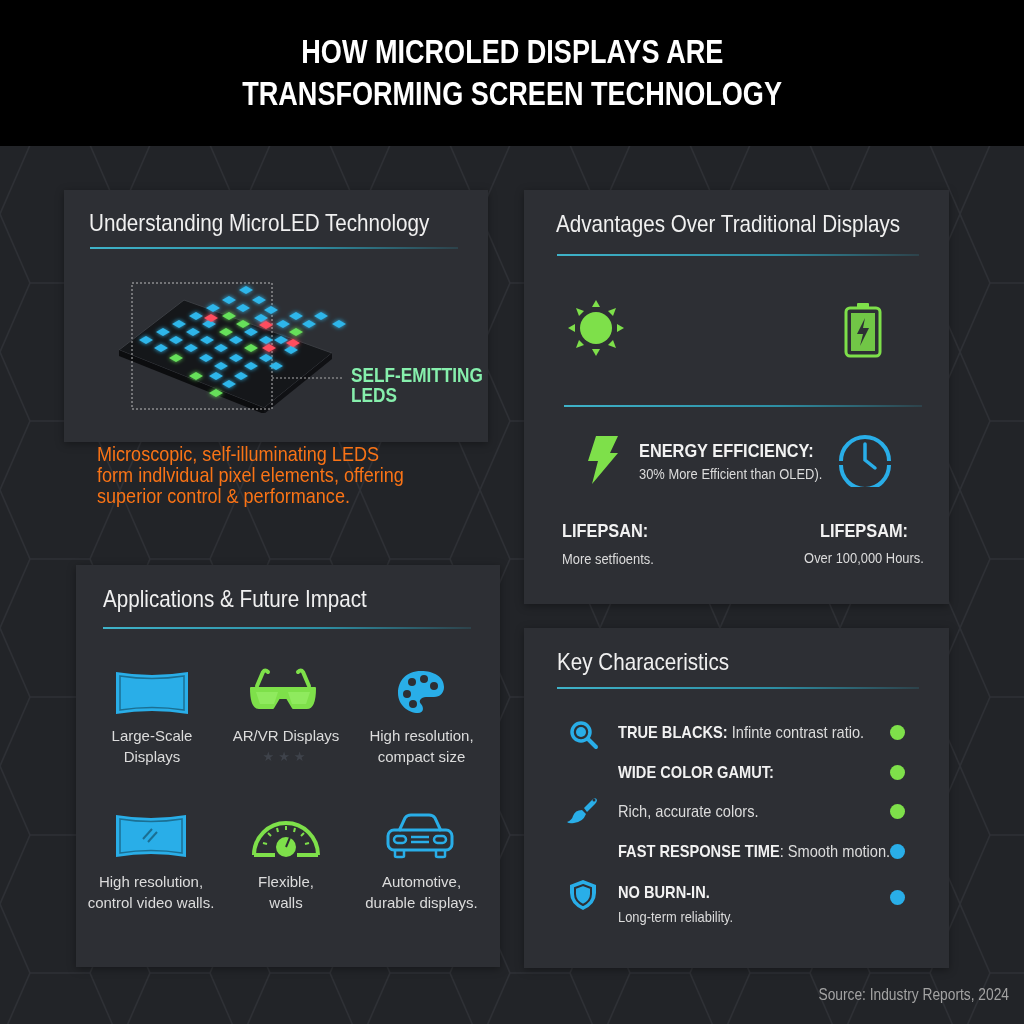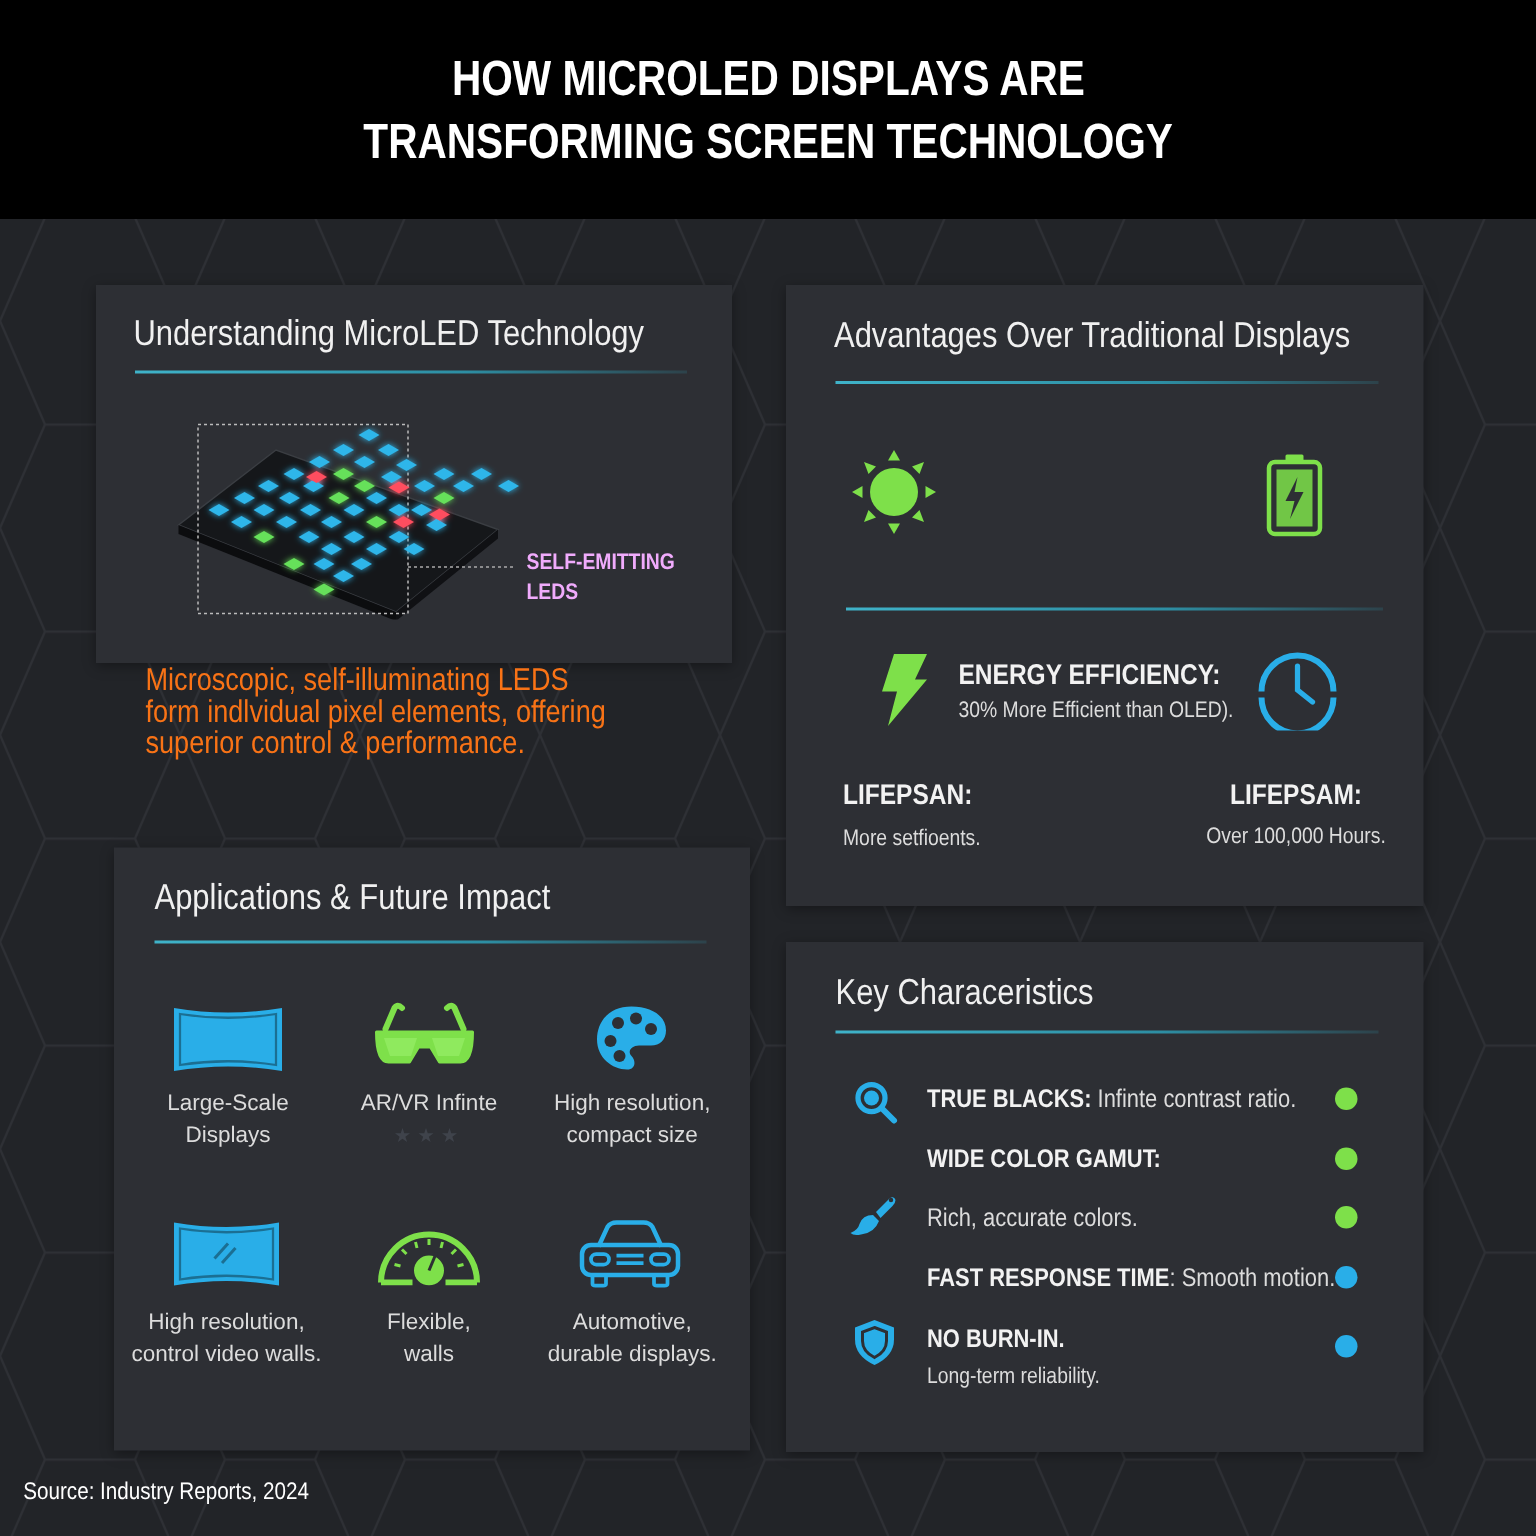--- a/index.html
+++ b/index.html
@@ -32,22 +32,22 @@
     position: absolute; height: 2px;
     background: linear-gradient(90deg, #3fb3c9 0%, #2d8ea3 60%, rgba(45,142,163,0.2) 100%);
   }
   .cond { transform-origin: left center; transform: scaleX(0.86); white-space: nowrap; display: inline-block; }
   .center-text { text-align: center; position: absolute; font-size: 15px; color: #dcdcdc; line-height: 21px; }
   .center-text span { display: block; white-space: nowrap; }
   .label-bold { font-weight: 700; color: #f2f2f2; }
   .dot { position: absolute; width: 15px; height: 15px; border-radius: 50%; }
   .icon { position: absolute; }
   .footer {
-    position: absolute; left: 0; width: 1024px; top: 986px; text-align: left;
-    font-size: 16px; color: #ffffff; z-index: 2;
+    position: absolute; left: 0; width: 1024px; top: 986px; text-align: right;
+    font-size: 16px; color: #a3a3a3; z-index: 2;
   }
   .footer span { display: inline-block; transform: scaleX(0.86); }
 </style>
 </head>
 <body>
 
 <svg class="hex-bg" viewBox="0 0 1024 879" preserveAspectRatio="none">
   <defs>
     <pattern id="hex" width="120" height="138" patternUnits="userSpaceOnUse">
       <path d="M30 0 L90 0 L120 69 L90 138 L30 138 L0 69 Z" fill="none" stroke="#2e3035" stroke-width="1.5"></path>
@@ -136,21 +136,21 @@
         <path d="M90 40 l7 -4 l7 4 l-7 4 z"></path>
           <path d="M145 47 l7 -4 l7 4 l-7 4 z"></path>
         <path d="M148 70 l7 -4 l7 4 l-7 4 z"></path>
           <path d="M172 65 l7 -4 l7 4 l-7 4 z"></path>
       </g>
     </g>
 
     <line x1="158" y1="100" x2="230" y2="100" stroke="#aaa" stroke-width="1" stroke-dasharray="2,2"></line>
   </svg>
 
-  <div style="position:absolute; left:287px; top:175px; font-size:15px; font-weight:700; line-height:20px; color:#f0abfc;">
+  <div style="position:absolute; left:287px; top:175px; font-size:20px; font-weight:700; line-height:20px; color:#86efac;">
     <div class="cond">SELF-EMITTING</div><br>
     <div class="cond">LEDS</div>
   </div>
 
   <div style="position:absolute; left:33px; top:253px; font-size:21px; line-height:21px; color:#f97316;">
     <div class="cond">Microscopic, self-illuminating LEDS</div><br>
     <div class="cond">form indlvidual pixel elements, offering</div><br>
     <div class="cond">superior control &amp; performance.</div>
   </div>
 </div>
@@ -226,21 +226,21 @@
     <circle cx="38" cy="17" r="4" fill="#2d2f34"></circle>
       <circle cx="11" cy="25" r="4" fill="#2d2f34"></circle>
     <circle cx="17" cy="35" r="4" fill="#2d2f34"></circle>
   </svg>
 
   <div class="center-text" style="left:21px; top:160px; width:110px;">
     <span>Large-Scale</span>
     <span>Displays</span>
   </div>
   <div class="center-text" style="left:150px; top:160px; width:120px;">
-    <span>AR/VR Infinte</span>
+    <span>AR/VR Displays</span>
     <span style="color:#3f434b; font-size:13px; letter-spacing:4px;">★★★</span>
   </div>
   <div class="center-text" style="left:283px; top:160px; width:125px;">
     <span>High resolution,</span>
     <span>compact size</span>
   </div>
 
   <svg class="icon" style="left:38px; top:248px;" width="74" height="46" viewBox="0 0 74 46">
     <path d="M2 2 Q37 8 72 2 L72 44 Q37 38 2 44 Z" fill="#29aee8"></path>
     <path d="M6 6 Q37 11 68 6 L68 40 Q37 35 6 40 Z" fill="none" stroke="#1b6f93" stroke-width="1.5"></path>

